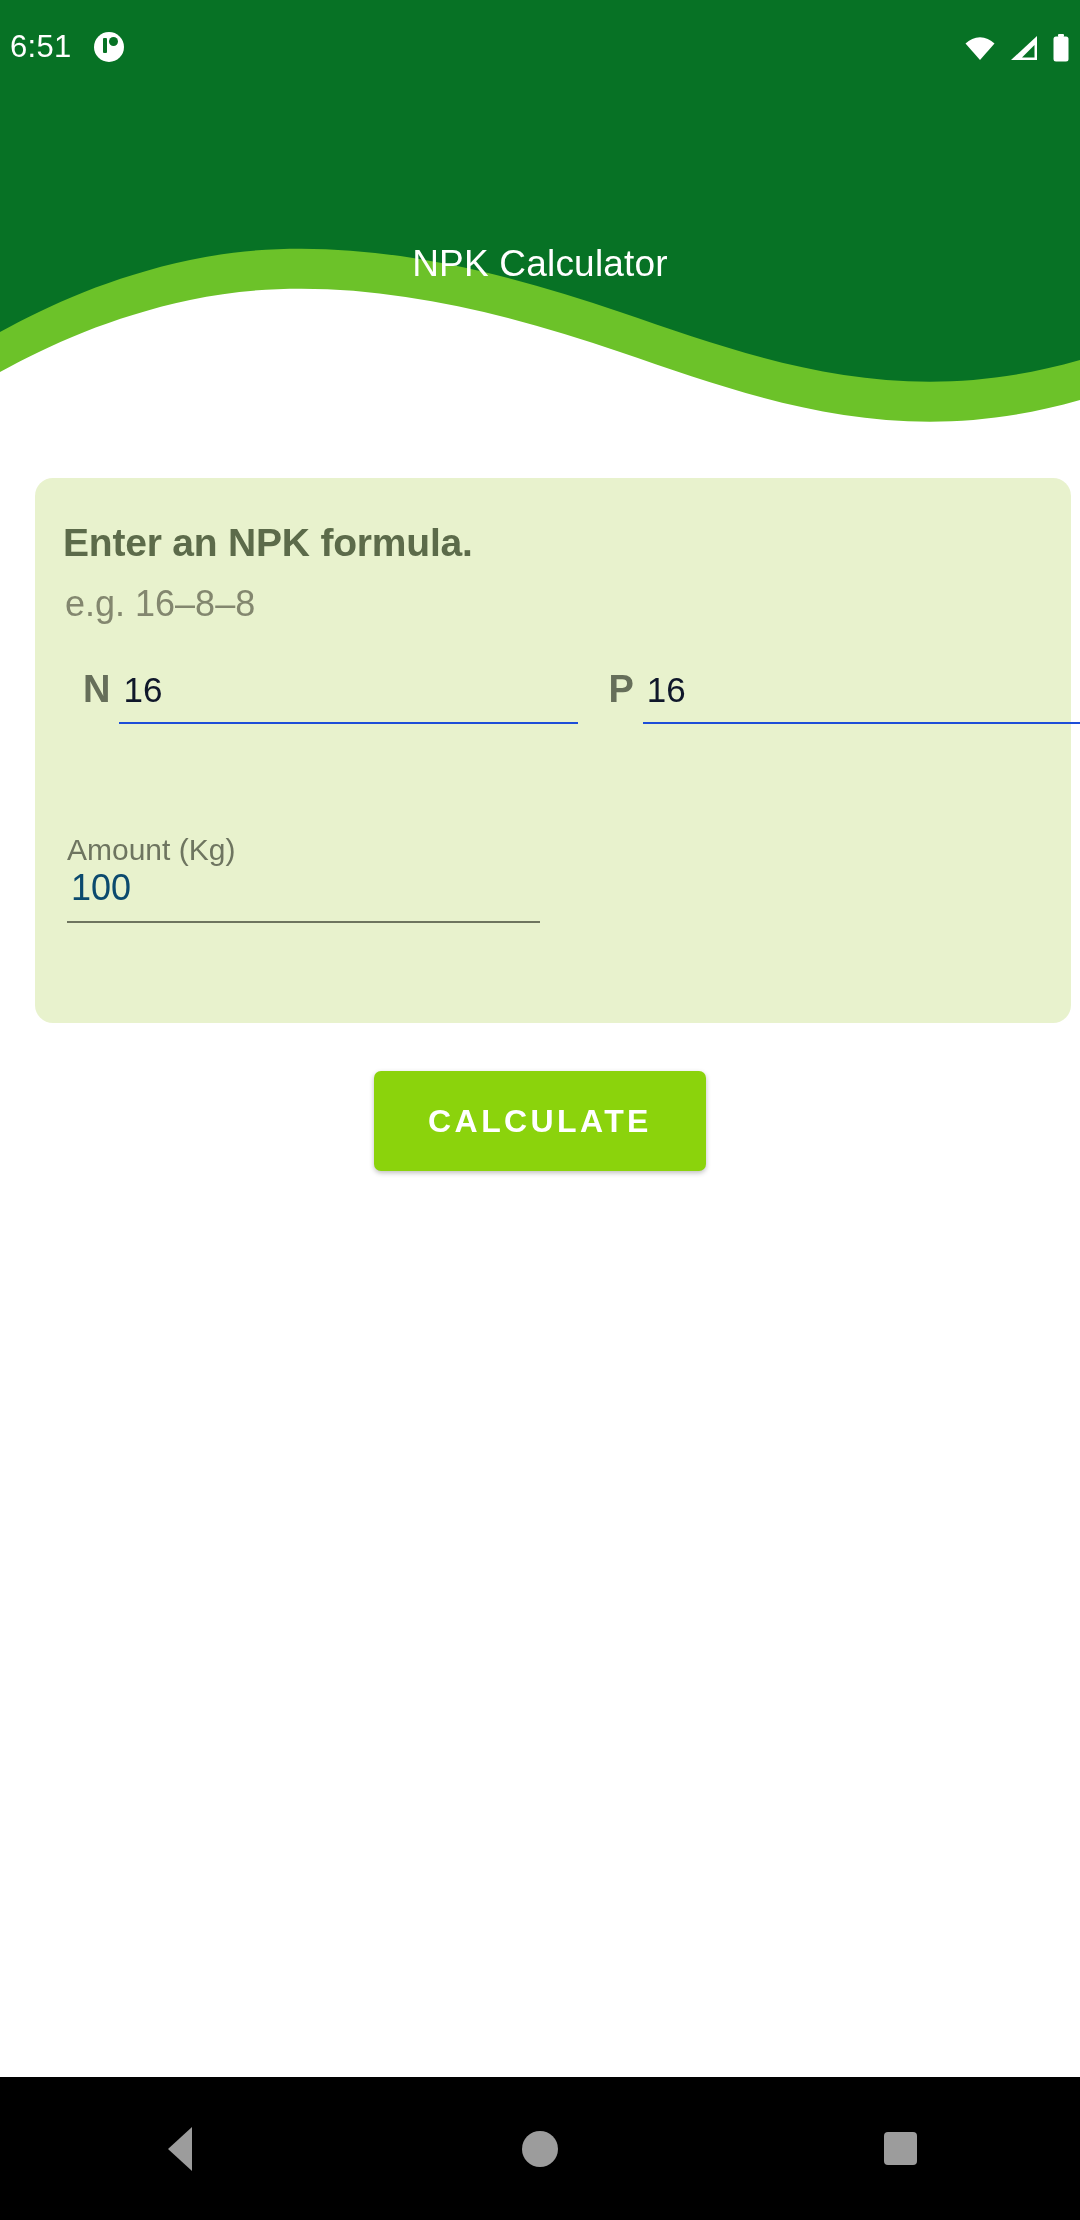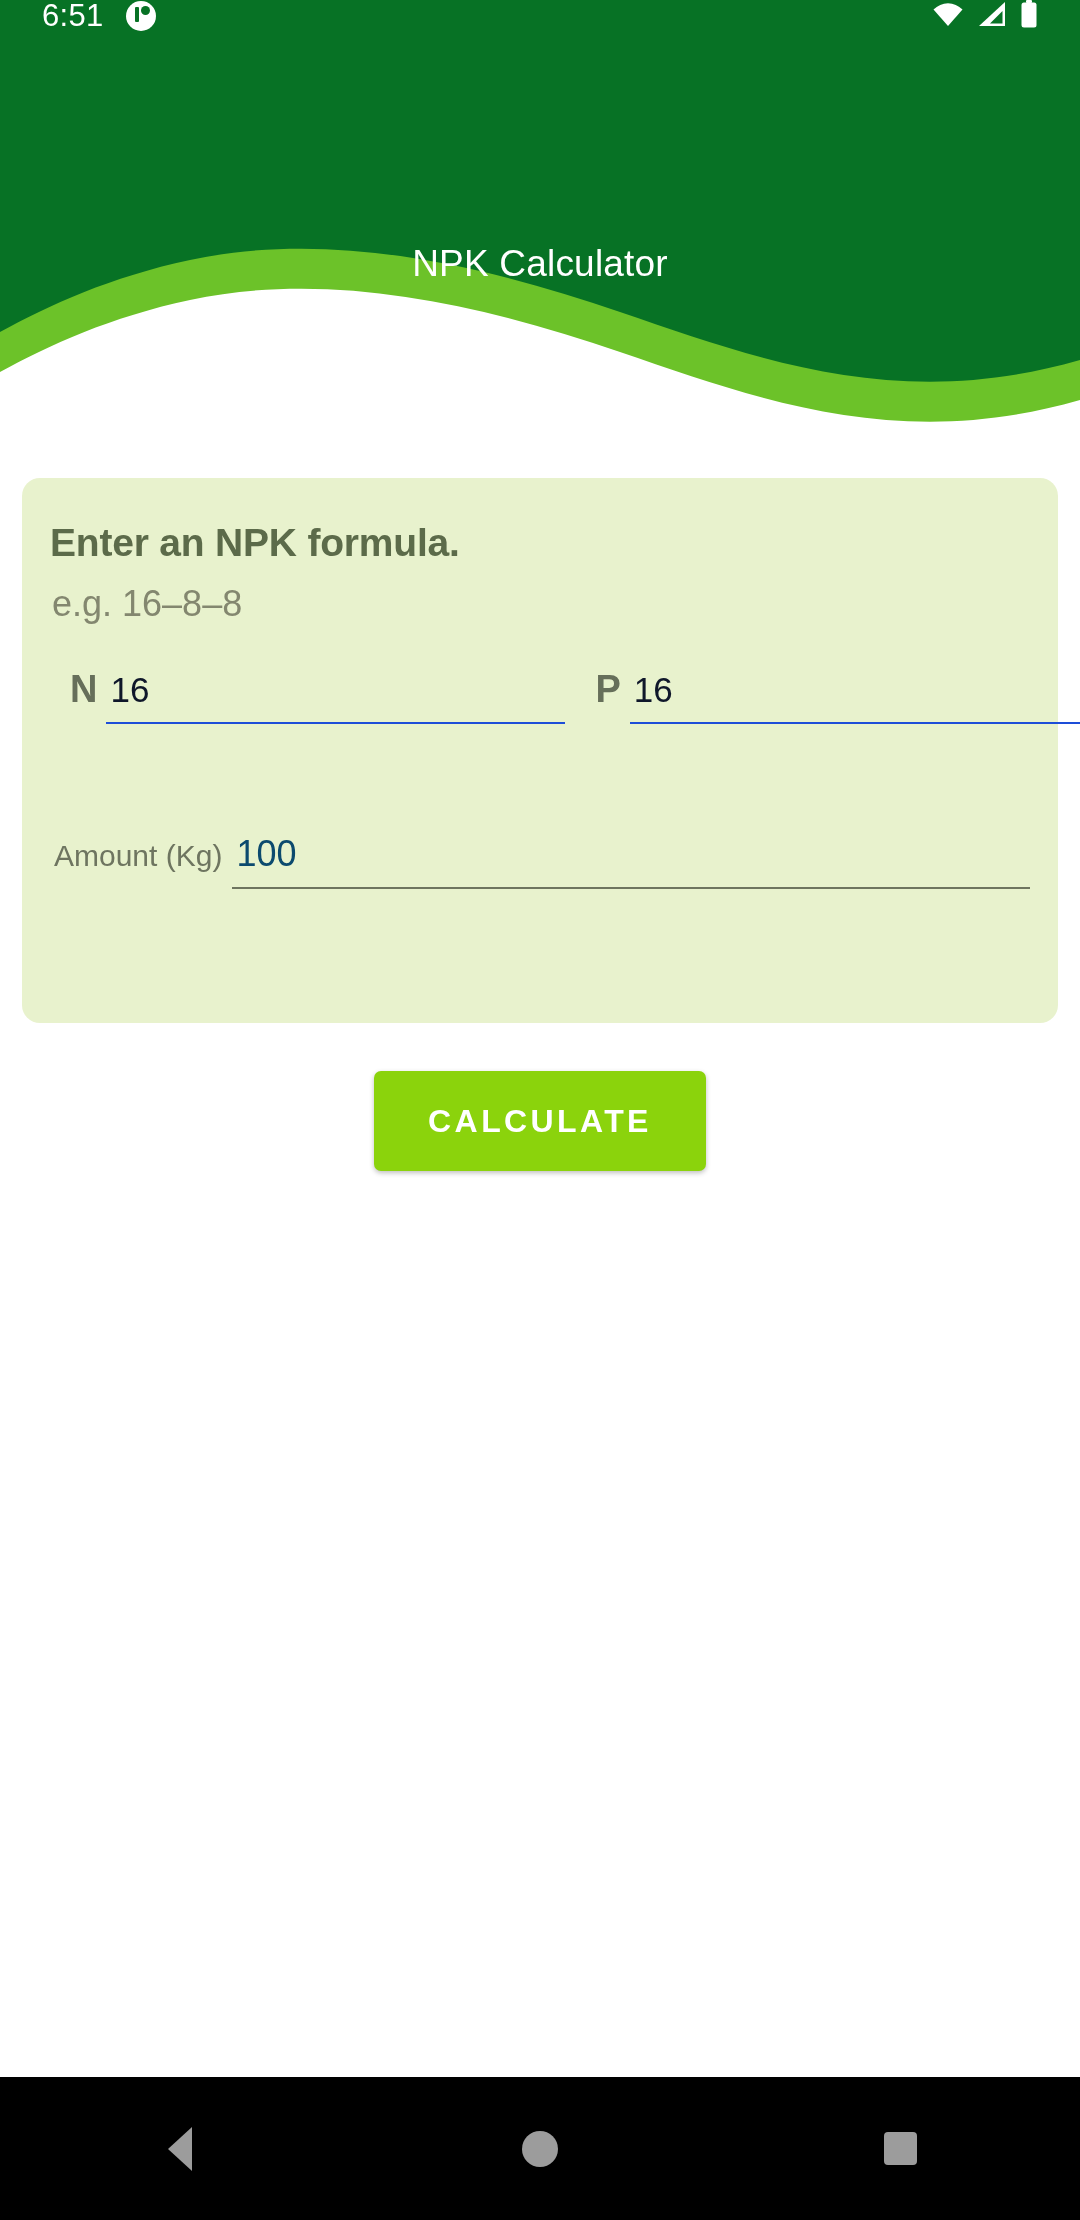--- a/index.html
+++ b/index.html
@@ -8,22 +8,22 @@
     background:#ffffff;
     font-family:"Liberation Sans", sans-serif;
     overflow:hidden;
   }
   #screen { position:relative; width:1080px; height:2220px; background:#ffffff; }
 
   
   .statusbar {
     position:absolute; top:0; left:0; width:1080px; height:62px;
     background:#077225;
-    display:flex; align-items:flex-start;
-    padding:0 42px;
+    display:flex; align-items:flex-end;
+    padding:0 10px;
   }
   .sb-left { display:flex; align-items:center; gap:22px; }
   .sb-time {
     color:#ffffff; font-size:31px; font-weight:400; letter-spacing:0.3px;
     line-height:1;
   }
   .sb-appicon {
     width:30px; height:30px; border-radius:50%;
     background:#ffffff; position:relative;
   }
@@ -52,21 +52,21 @@
     text-align:center;
     color:#ffffff;
     font-size:37px; font-weight:400; letter-spacing:0.2px;
     line-height:1;
     top:245px;
   }
 
   
   .card {
     position:absolute;
-    left:22px; top:478px; width:1036px; height:545px;
+    left:35px; top:478px; width:1036px; height:545px;
     background:#E8F2CD;
     border-radius:18px;
   }
   .card-title {
     position:absolute; left:28px; top:43px;
     font-size:39px; font-weight:bold; color:#5C6B4A;
     letter-spacing:-0.2px;
   }
   .card-subtitle {
     position:absolute; left:30px; top:105px;
@@ -95,20 +95,21 @@
     font-size:35px; color:#0f172a;
     padding:0 4px 12px 4px;
     outline:none;
   }
 
   
   .amount-row {
     position:absolute; left:0; top:355px; width:1036px;
     display:flex; align-items:baseline;
     padding:0 28px 0 32px;
+    flex-direction:column;
   }
   .amount-label {
     font-size:30px; font-weight:400; color:#6E7560;
     margin-right:10px; white-space:nowrap;
   }
   .amount-input {
     flex:1 1 auto; min-width:0;
     border:none; border-bottom:2px solid #6E755F;
     background:transparent;
     font-family:"Liberation Sans", sans-serif;

